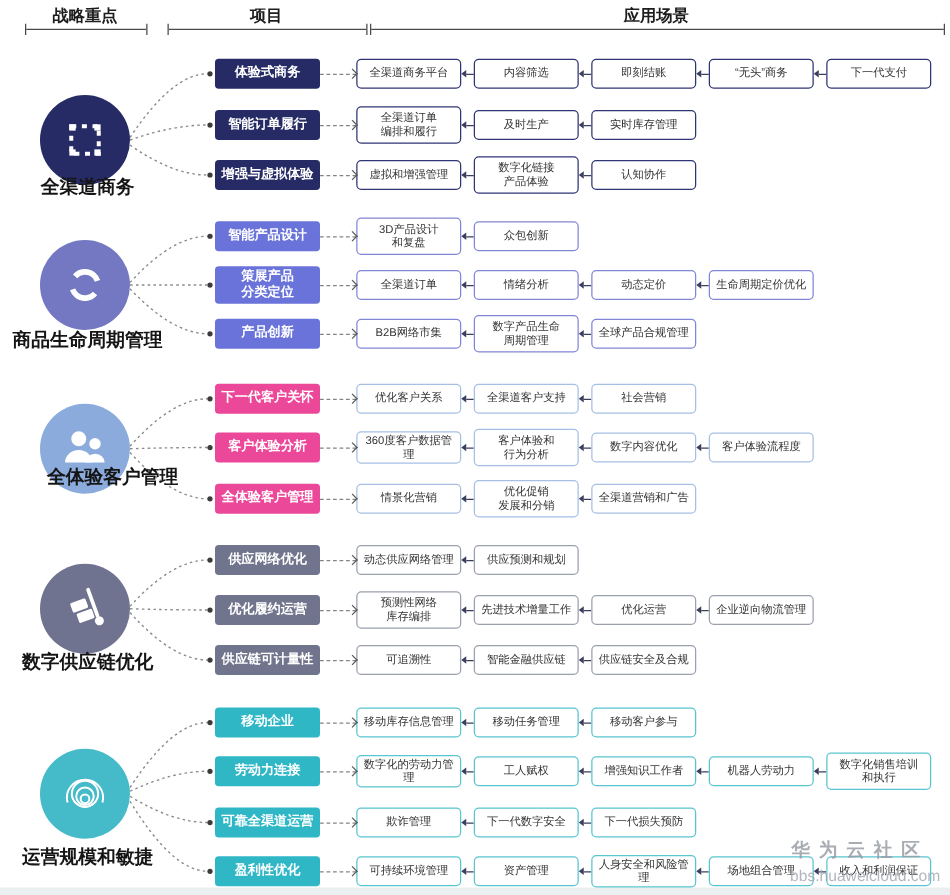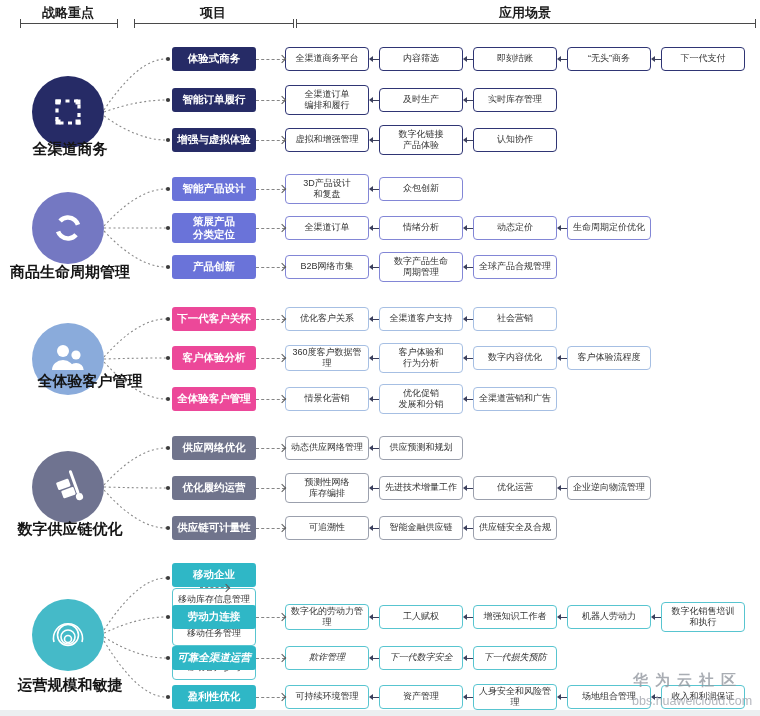--- a/index.html
+++ b/index.html
@@ -275,21 +275,21 @@
       <g fill="none" stroke="#fff" stroke-width="1.6">
         <circle cx="20" cy="24" r="3.5"></circle>
         <circle cx="20" cy="22" r="7"></circle>
         <circle cx="20" cy="20" r="10.5"></circle>
         <path d="M6,27 A14.5,14.5 0 1 1 34,27"></path>
       </g>
     </svg>
   </div>
   <div class="clabel" style="top:676px;">运营规模和敏捷</div>
 
-  <div class="line t5" style="top:563px;flex-direction:column;">
+  <div class="line t5" style="top:563px;">
     <div class="pbox">移动企业</div>
     <div class="darr"></div>
     <div class="sbox">移动库存信息管理</div>
     <div class="link"></div>
     <div class="sbox">移动任务管理</div>
     <div class="link"></div>
     <div class="sbox">移动客户参与</div>
   </div>
   <div class="line t5" style="top:602px;">
     <div class="pbox">劳动力连接</div>
@@ -298,21 +298,21 @@
     <div class="link"></div>
     <div class="sbox">工人赋权</div>
     <div class="link"></div>
     <div class="sbox">增强知识工作者</div>
     <div class="link"></div>
     <div class="sbox">机器人劳动力</div>
     <div class="link"></div>
     <div class="sbox tall">数字化销售培训
 和执行</div>
   </div>
-  <div class="line t5" style="top:643px;font-style:italic;">
+  <div class="line t5" style="top:643px;">
     <div class="pbox">可靠全渠道运营</div>
     <div class="darr"></div>
     <div class="sbox">欺诈管理</div>
     <div class="link"></div>
     <div class="sbox">下一代数字安全</div>
     <div class="link"></div>
     <div class="sbox">下一代损失预防</div>
   </div>
   <div class="line t5" style="top:682px;">
     <div class="pbox">盈利性优化</div>

